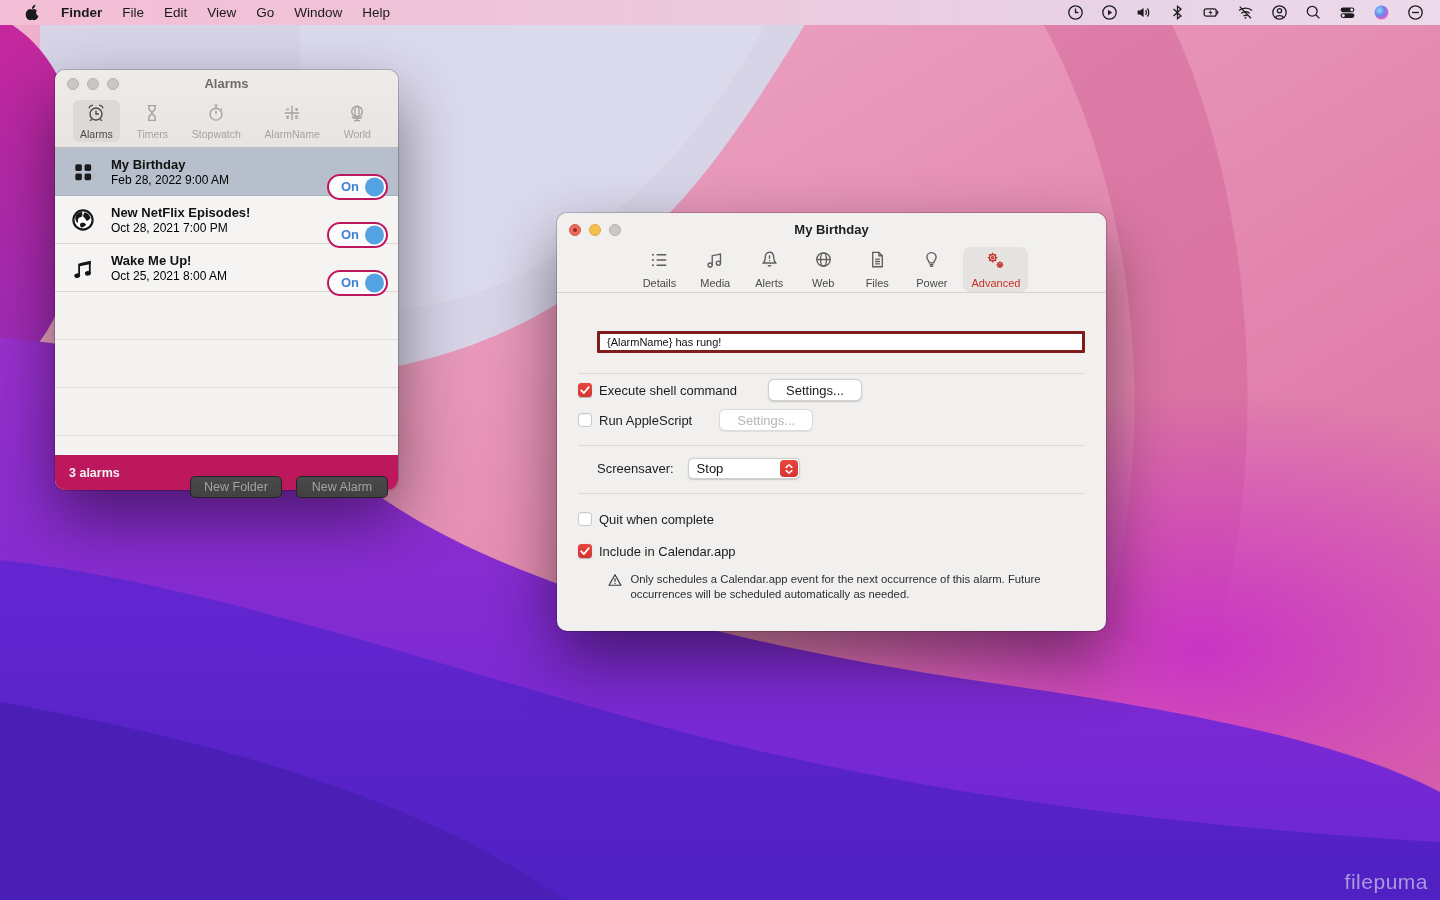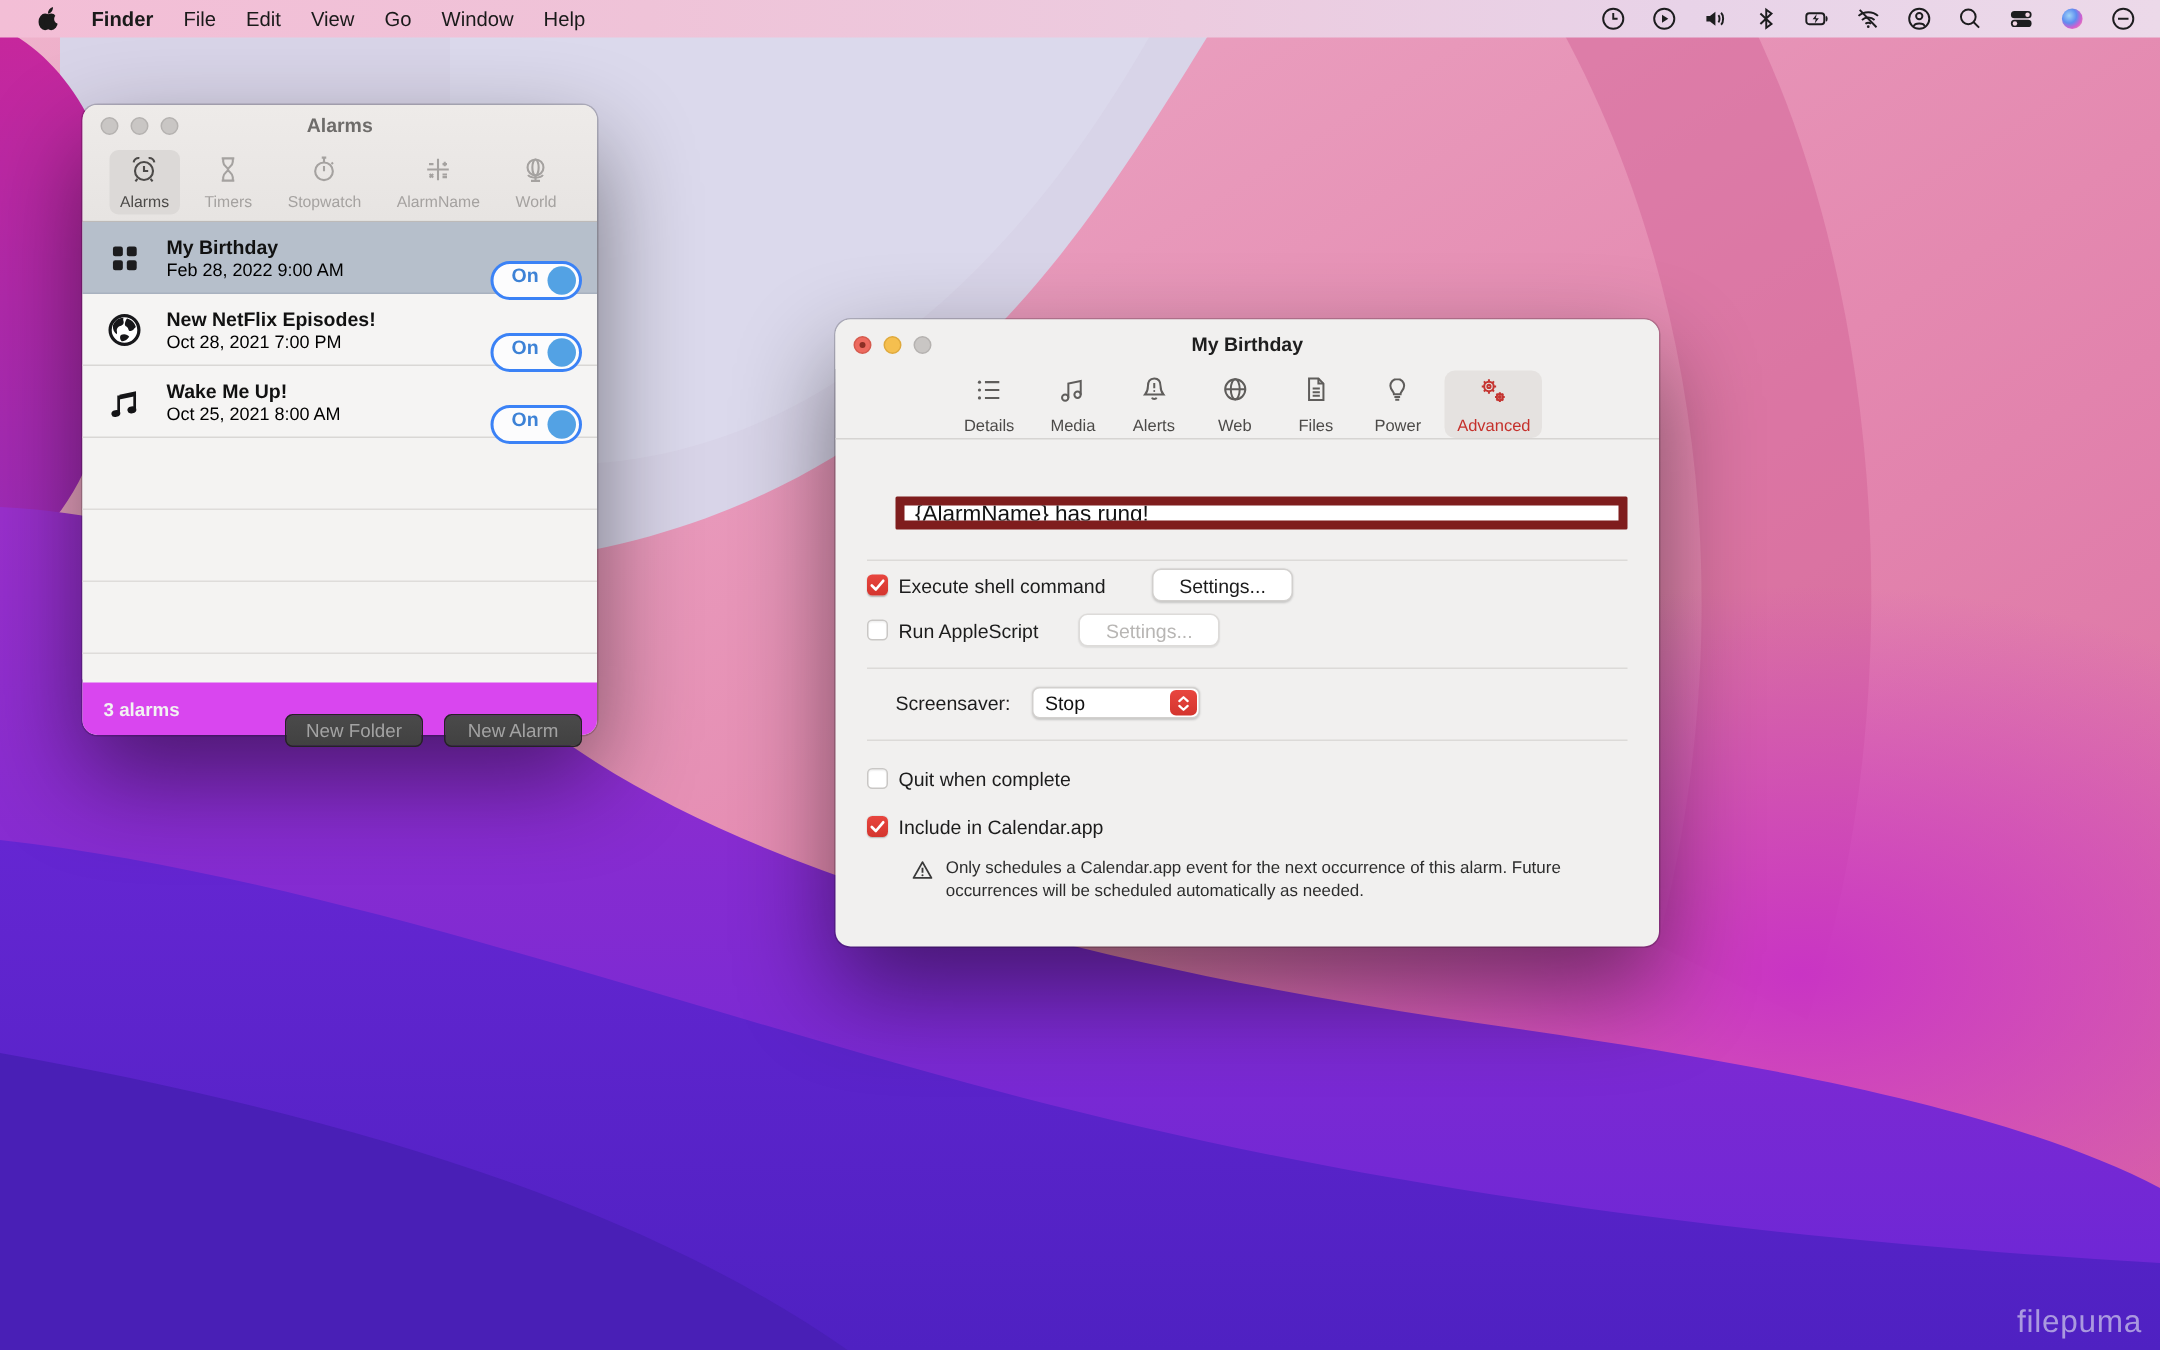--- a/index.html
+++ b/index.html
@@ -46,30 +46,30 @@
   .atab .atab-label { font-size:10.5px; }
   .atab.selected { background:#dcd9d7; color:#4c4a48; }
 
   .alarm-list { }
   .alarm-row { height:48px; display:flex; align-items:center; border-bottom:1px solid #d9d7d5; padding:0 10px 0 0; background:#f5f4f3; }
   .alarm-row.selected { background:#b6bfcb; border-bottom:1px solid #a8b1bf; }
   .alarm-icn { width:56px; display:flex; align-items:center; justify-content:center; }
   .alarm-txt { display:flex; flex-direction:column; gap:1px; }
   .alarm-title { font-size:13px; font-weight:700; color:#111; }
   .alarm-date { font-size:12px; color:#000000; }
-  .toggle { margin-left:auto; width:61px; height:26px; border:2px solid #3b82f6; border-radius:14px;
-    background:#fcfcfd; position:relative; display:flex; align-items:flex-start;margin-top:30px; }
+  .toggle { margin-left:auto; width:61px; height:26px; border:2px solid #be185d; border-radius:14px;
+    background:#fcfcfd; position:relative; display:flex; align-items:center;margin-top:30px; }
   .toggle .on-label { color:#3d82d6; font-size:13px; font-weight:600; margin-left:12px; }
   .toggle .knob { position:absolute; right:2px; top:50%; transform:translateY(-50%);
     width:19px; height:19px; border-radius:50%; background:#53a2e4; }
 
   .empty-row { height:48px; border-bottom:1px solid #dedcda; background:#f4f3f2; }
   .empty-fill { height:17px; background:#f4f3f2; }
 
-  .alarms-footer { position:absolute; left:0; right:0; bottom:0; height:35px; background:#d946ef;
+  .alarms-footer { position:absolute; left:0; right:0; bottom:0; height:35px; background:#be185d;
     border-radius:0 0 10px 10px; display:flex; align-items:center; padding:0 10px; }
   .alarms-count { color:#f2f2f2; font-size:12.5px; font-weight:600; margin-left:4px; }
   .dark-btn { margin-left:14px; padding:3px 0; width:92px; text-align:center; font-size:12.5px; color:#a3a3a3;
     background:linear-gradient(#4a4a4a,#414141); border:1px solid #242424; border-radius:5px;margin-top:28px; }
   .footer-btns { margin-left:auto; display:flex; }
 
   
   .settings-win { left:557px; top:213px; width:549px; height:418px; background:#f1f0ef; }
   .settings-titlebar { position:relative; height:33px; background:#f1f0ef; border-radius:10px 10px 0 0; }
   .settings-title { text-align:center; line-height:34px; font-size:13px; font-weight:700; color:#1e1e1e; }
@@ -83,21 +83,21 @@
   .stab.selected svg { stroke:#c53531; }
   .stab.selected .stab-label { color:#c5302b; font-weight:400; }
 
   .settings-content { padding:26px 21px 0 21px; font-size:13px; color:#1c1c1c; }
   .check-row { display:flex; align-items:center; gap:7px; height:16px; }
   .cb { width:14px; height:14px; border-radius:3.5px; flex:0 0 auto; position:relative; }
   .cb.checked { background:linear-gradient(#e8463f,#d4352e); box-shadow:0 .5px 1px rgba(0,0,0,.25); }
   .cb.unchecked { background:#fff; border:1px solid #c9c7c5; box-shadow:inset 0 1px 1px rgba(0,0,0,.06); }
   .cb svg { position:absolute; inset:0; }
   .log-field { display:block; margin:12px 0 0 19px; width:488px; height:22px; background:#fff;
-    border:6px solid #7f1d1d; border-radius:1px; font-size:15px; font-family:"Liberation Sans",sans-serif;
+    border:3px solid #7f1d1d; border-radius:1px; font-size:11px; font-family:"Liberation Sans",sans-serif;
     padding:0 7px; color:#111; }
   .sep { border:none; border-top:1px solid #dcdad8; margin:0; }
   .sep1 { margin-top:20px; }
   .mac-btn { background:#fff; border:1px solid #d2d0ce; border-radius:6px; padding:2.5px 0; width:94px;
     text-align:center; font-size:13px; color:#1c1c1c; box-shadow:0 .5px 1.5px rgba(0,0,0,.18); }
   .mac-btn.disabled { color:#b8b6b4; box-shadow:0 .5px 1px rgba(0,0,0,.08); border-color:#dddbd9; }
   .shell-row { margin-top:8px; }
   .shell-row .mac-btn { margin-left:24px; }
   .as-row { margin-top:14px; }
   .as-row .mac-btn { margin-left:20px; }

